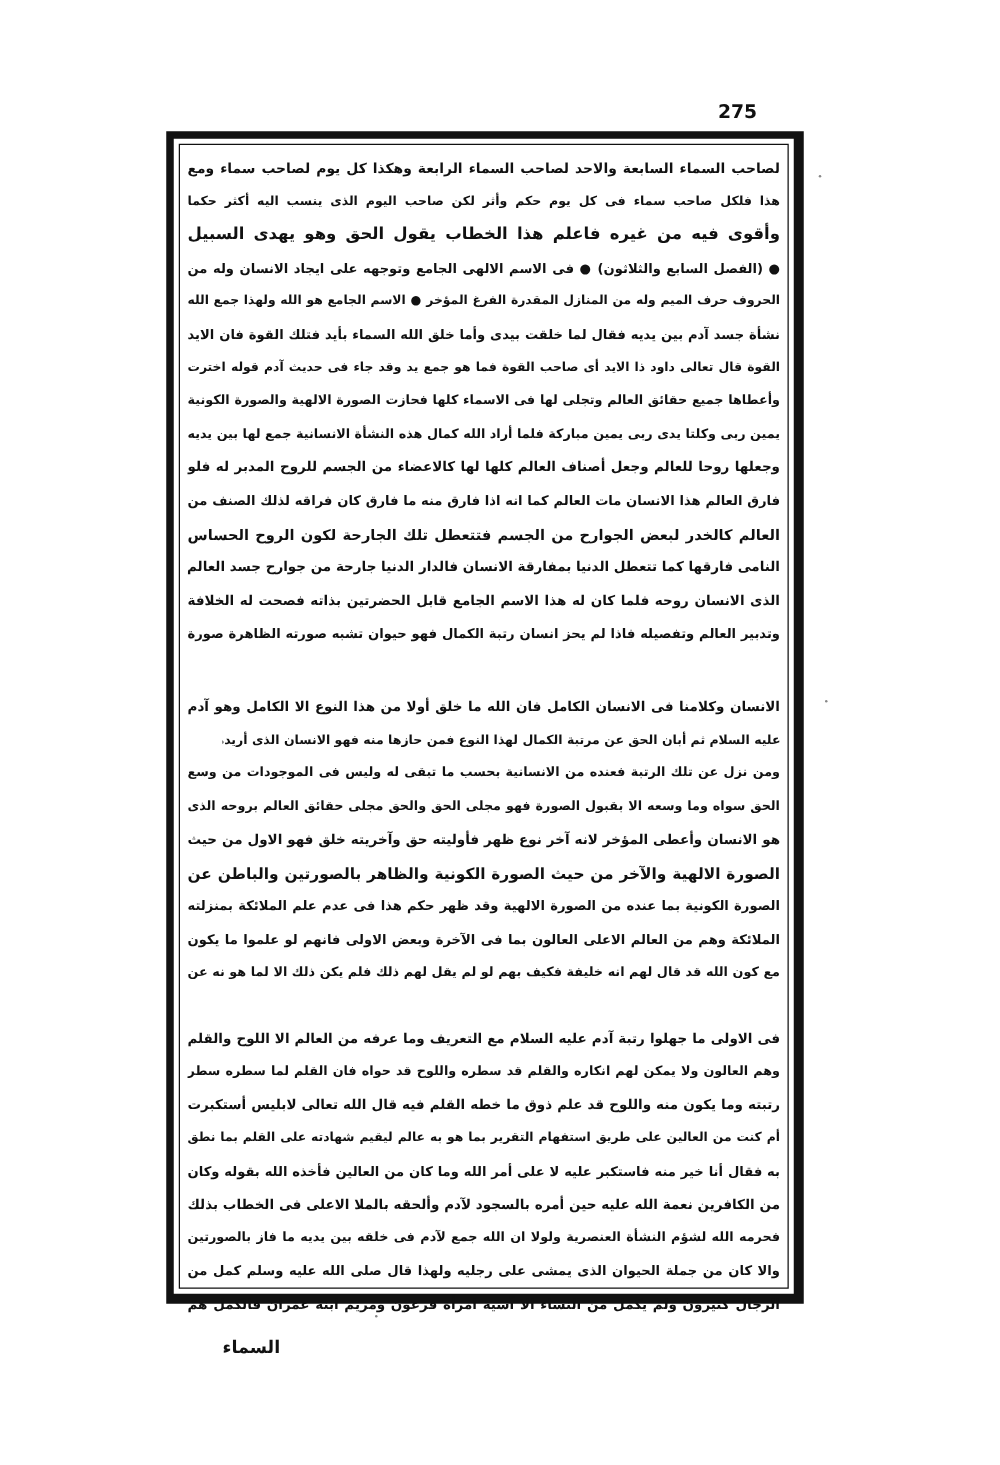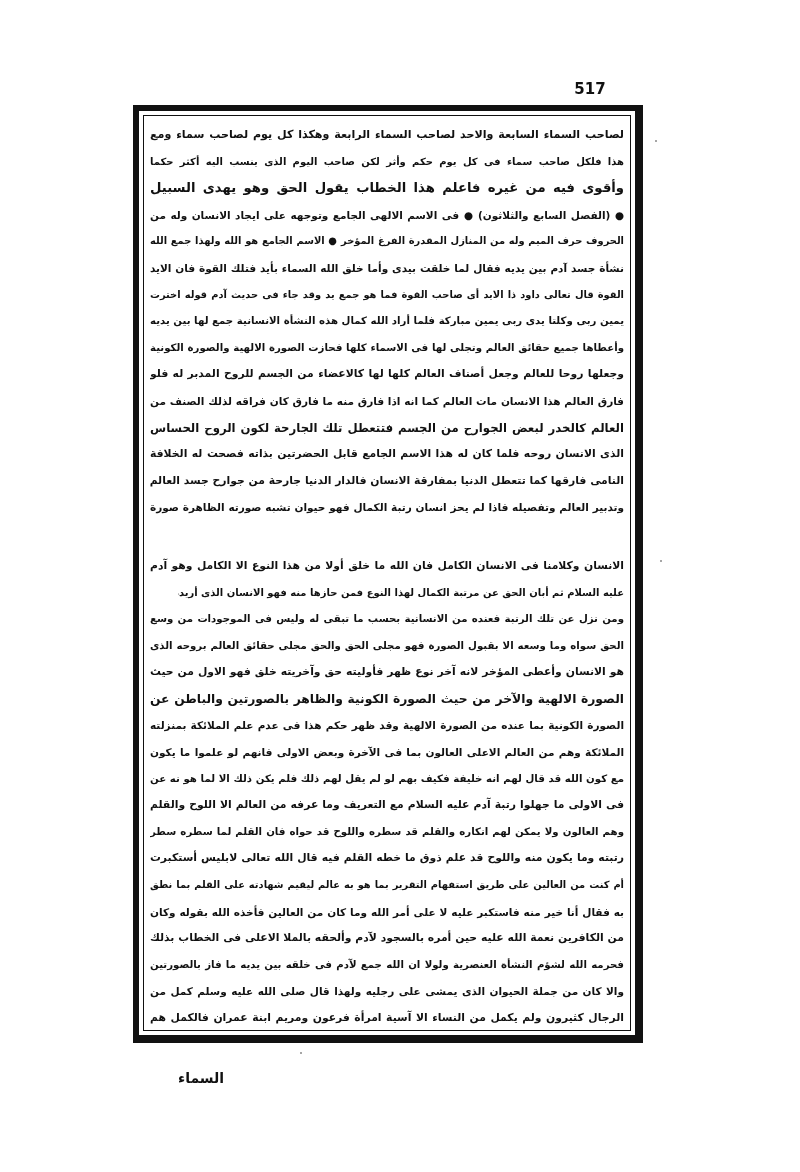--- a/index.html
+++ b/index.html
@@ -76,50 +76,50 @@
       position: absolute;
       width: 2px;
       height: 2px;
       background: #888;
       border-radius: 50%;
     }
   </style>
 </head>
 <body>
 
-<div class="page-number">517</div>
+<div class="page-number">275</div>
 
 <div class="frame-outer">
   <div class="frame-inner">
     <div class="text-block" id="text-block">
       <span class="text-line" style="font-size: 11.1px;">لصاحب السماء السابعة والاحد لصاحب السماء الرابعة وهكذا كل يوم لصاحب سماء ومع</span>
       <span class="text-line" style="font-size: 10px;">هذا فلكل صاحب سماء فى كل يوم حكم وأثر لكن صاحب اليوم الذى ينسب اليه أكثر حكما</span>
       <span class="text-line" style="font-size: 13.2px;">وأقوى فيه من غيره فاعلم هذا الخطاب يقول الحق وهو يهدى السبيل</span>
       <span class="text-line" style="font-size: 10.5px;">● (الفصل السابع والثلاثون) ● فى الاسم الالهى الجامع وتوجهه على ايجاد الانسان وله من</span>
       <span class="text-line" style="font-size: 9.9px;">الحروف حرف الميم وله من المنازل المقدرة الفرغ المؤخر ● الاسم الجامع هو الله ولهذا جمع الله</span>
       <span class="text-line" style="font-size: 10.5px;">نشأة جسد آدم بين يديه فقال لما خلقت بيدى وأما خلق الله السماء بأيد فتلك القوة فان الايد</span>
       <span class="text-line" style="font-size: 9.9px;">القوة قال تعالى داود ذا الايد أى صاحب القوة فما هو جمع يد وقد جاء فى حديث آدم قوله اخترت</span>
+      <span class="text-line" style="font-size: 10.2px;">وأعطاها جميع حقائق العالم وتجلى لها فى الاسماء كلها فحازت الصورة الالهية والصورة الكونية</span>
       <span class="text-line" style="font-size: 10.2px;">يمين ربى وكلتا يدى ربى يمين مباركة فلما أراد الله كمال هذه النشأة الانسانية جمع لها بين يديه</span>
-      <span class="text-line" style="font-size: 10.2px;">وأعطاها جميع حقائق العالم وتجلى لها فى الاسماء كلها فحازت الصورة الالهية والصورة الكونية</span>
       <span class="text-line" style="font-size: 10.8px;">وجعلها روحا للعالم وجعل أصناف العالم كلها لها كالاعضاء من الجسم للروح المدبر له فلو</span>
       <span class="text-line" style="font-size: 10.5px;">فارق العالم هذا الانسان مات العالم كما انه اذا فارق منه ما فارق كان فراقه لذلك الصنف من</span>
       <span class="text-line" style="font-size: 11.7px;">العالم كالخدر لبعض الجوارح من الجسم فتتعطل تلك الجارحة لكون الروح الحساس</span>
+      <span class="text-line" style="font-size: 10.8px;">النامى فارقها كما تتعطل الدنيا بمفارقة الانسان فالدار الدنيا جارحة من جوارح جسد العالم</span>
       <span class="text-line" style="font-size: 10.8px;">الذى الانسان روحه فلما كان له هذا الاسم الجامع قابل الحضرتين بذاته فصحت له الخلافة</span>
-      <span class="text-line" style="font-size: 10.8px;">النامى فارقها كما تتعطل الدنيا بمفارقة الانسان فالدار الدنيا جارحة من جوارح جسد العالم</span>
       <span class="text-line" style="font-size: 10.5px;">وتدبير العالم وتفصيله فاذا لم يحز انسان رتبة الكمال فهو حيوان تشبه صورته الظاهرة صورة</span>
       <span class="text-line" style="font-size: 10.8px; margin-top: 32px;">الانسان وكلامنا فى الانسان الكامل فان الله ما خلق أولا من هذا النوع الا الكامل وهو آدم</span>
       <span class="text-line" style="font-size: 10px; margin-left: 28px;">عليه السلام ثم أبان الحق عن مرتبة الكمال لهذا النوع فمن حازها منه فهو الانسان الذى أريده</span>
       <span class="text-line" style="font-size: 10.2px;">ومن نزل عن تلك الرتبة فعنده من الانسانية بحسب ما تبقى له وليس فى الموجودات من وسع</span>
       <span class="text-line" style="font-size: 10.2px;">الحق سواه وما وسعه الا بقبول الصورة فهو مجلى الحق والحق مجلى حقائق العالم بروحه الذى</span>
       <span class="text-line" style="font-size: 10.8px;">هو الانسان وأعطى المؤخر لانه آخر نوع ظهر فأوليته حق وآخريته خلق فهو الاول من حيث</span>
       <span class="text-line" style="font-size: 12.3px;">الصورة الالهية والآخر من حيث الصورة الكونية والظاهر بالصورتين والباطن عن</span>
       <span class="text-line" style="font-size: 10.5px;">الصورة الكونية بما عنده من الصورة الالهية وقد ظهر حكم هذا فى عدم علم الملائكة بمنزلته</span>
       <span class="text-line" style="font-size: 10.5px;">الملائكة وهم من العالم الاعلى العالون بما فى الآخرة وبعض الاولى فانهم لو علموا ما يكون</span>
       <span class="text-line" style="font-size: 10.2px;">مع كون الله قد قال لهم انه خليفة فكيف بهم لو لم يقل لهم ذلك فلم يكن ذلك الا لما هو نه عن</span>
-      <span class="text-line" style="font-size: 10.8px;">فى الاولى ما جهلوا رتبة آدم عليه السلام مع التعريف وما عرفه من العالم الا اللوح والقلم</span>
+      <span class="text-line" style="font-size: 10.8px; margin-top: 26px;">فى الاولى ما جهلوا رتبة آدم عليه السلام مع التعريف وما عرفه من العالم الا اللوح والقلم</span>
       <span class="text-line" style="font-size: 10.2px;">وهم العالون ولا يمكن لهم انكاره والقلم قد سطره واللوح قد حواه فان القلم لما سطره سطر</span>
       <span class="text-line" style="font-size: 10.8px;">رتبته وما يكون منه واللوح قد علم ذوق ما خطه القلم فيه قال الله تعالى لابليس أستكبرت</span>
       <span class="text-line" style="font-size: 9.9px;">أم كنت من العالين على طريق استفهام التقرير بما هو به عالم ليقيم شهادته على القلم بما نطق</span>
       <span class="text-line" style="font-size: 10.5px;">به فقال أنا خير منه فاستكبر عليه لا على أمر الله وما كان من العالين فأخذه الله بقوله وكان</span>
       <span class="text-line" style="font-size: 10.8px;">من الكافرين نعمة الله عليه حين أمره بالسجود لآدم وألحقه بالملا الاعلى فى الخطاب بذلك</span>
       <span class="text-line" style="font-size: 10.2px;">فحرمه الله لشؤم النشأة العنصرية ولولا ان الله جمع لآدم فى خلقه بين يديه ما فاز بالصورتين</span>
       <span class="text-line" style="font-size: 10.5px;">والا كان من جملة الحيوان الذى يمشى على رجليه ولهذا قال صلى الله عليه وسلم كمل من</span>
       <span class="text-line" style="font-size: 10.8px;">الرجال كثيرون ولم يكمل من النساء الا آسية امرأة فرعون ومريم ابنة عمران فالكمل هم</span>
     </div>
   </div>

